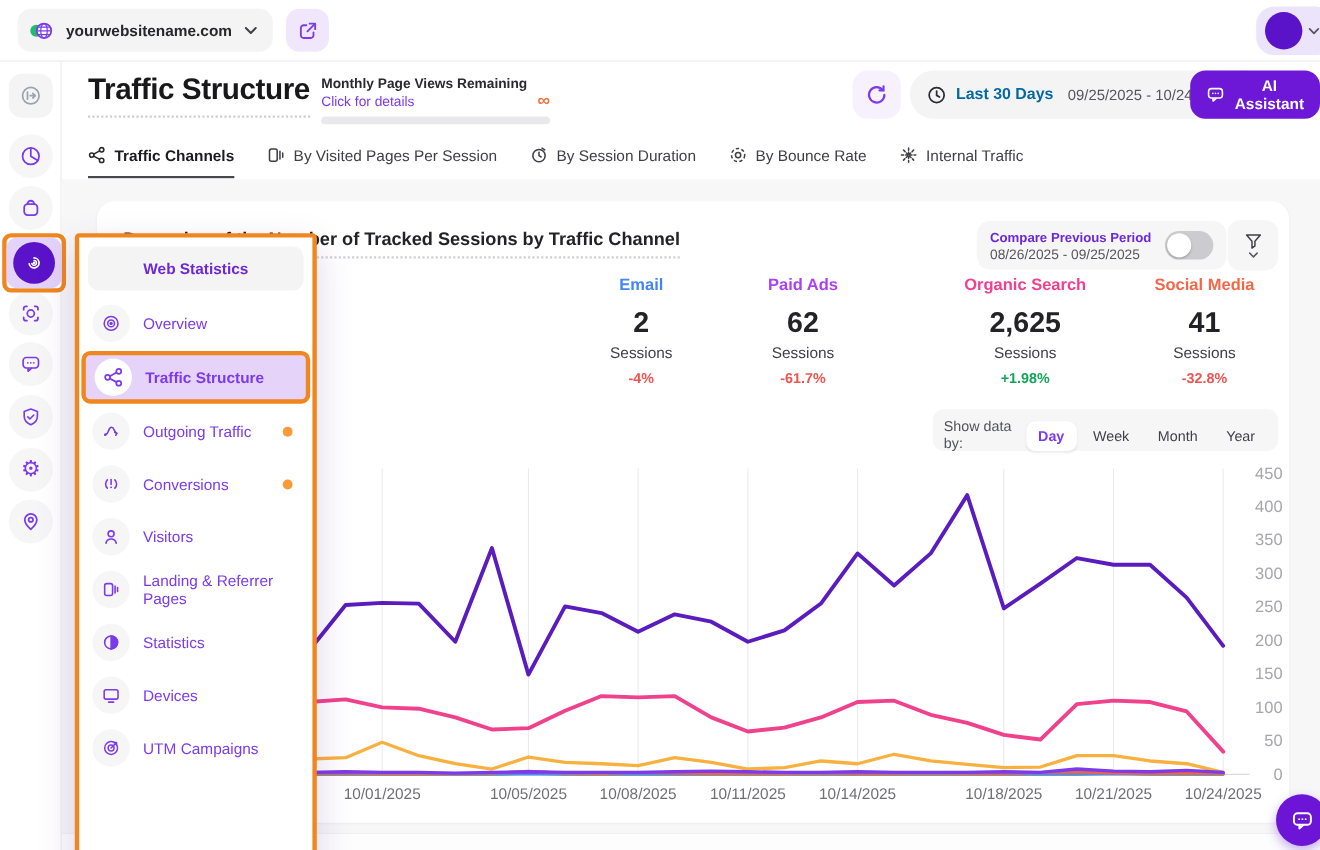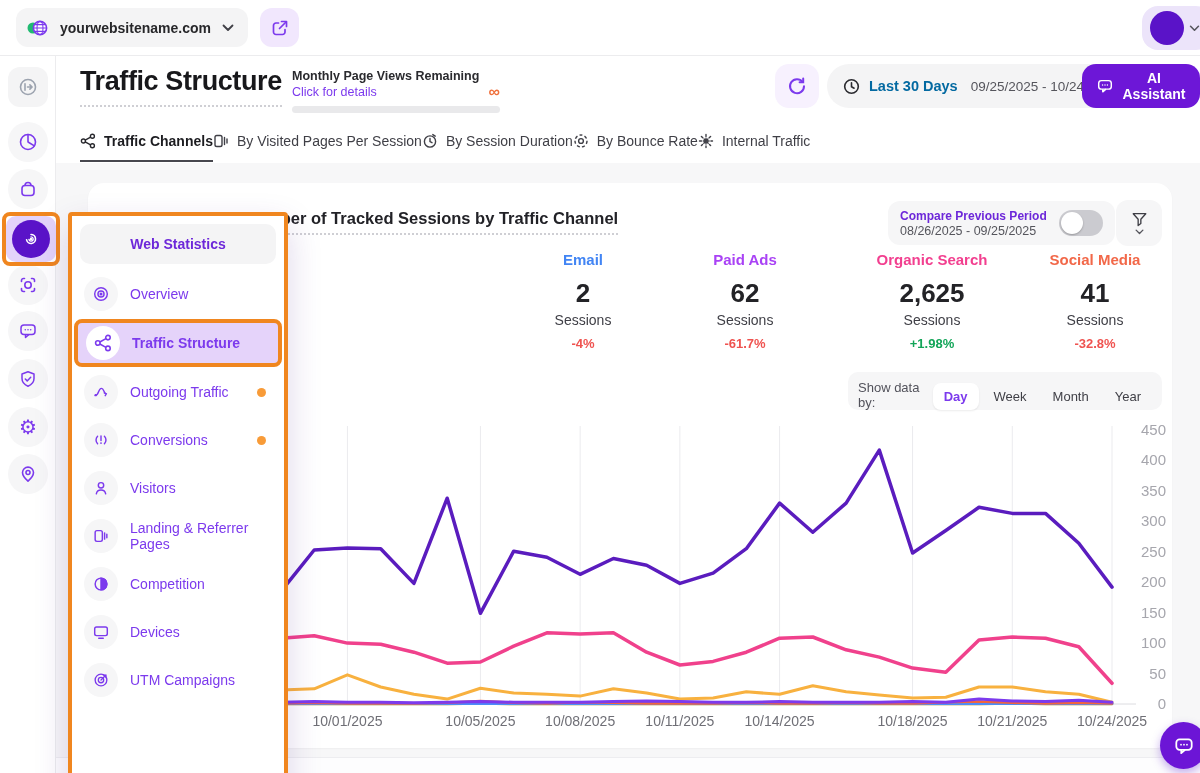--- a/index.html
+++ b/index.html
@@ -48,21 +48,21 @@
     background:#f7f1fe; border:none; display:flex; align-items:center; justify-content:center; cursor:pointer; z-index:5;}
   .date-pill { position:absolute; left:827px; top:64px; height:44px; border-radius:22px; background:#f4f4f5;
     display:inline-flex; align-items:center; gap:9px; padding:0 16px; cursor:pointer; z-index:5;}
   .dp-label { font-size:14.5px; font-weight:700; color:#0369a1; }
   .dp-range { font-size:13.5px; color:#55555c; margin-left:4px; }
   .ai-btn { position:absolute; left:1082px; top:64px; height:44px; border-radius:14px; background:#6d17d7;
     border:none; display:flex; align-items:center; gap:8px; padding:0 14px; color:#fff;
     font-size:14px; font-weight:700; cursor:pointer; z-index:5;}
 
   
-  .tabs { position:absolute; left:80px; top:122px; height:40px; display:flex; z-index:5;}
+  .tabs { position:absolute; left:80px; top:122px; height:40px; display:flex; gap:30px; z-index:5;}
   .tab { display:flex; align-items:center; gap:8px; font-size:14px; font-weight:500; color:#3f3f46;
     cursor:pointer; padding-bottom:2px; }
   .tab.active { color:#1c1c20; font-weight:700; border-bottom:2px solid #47474e; padding-bottom:0; }
 
   
   .content { position:absolute; top:163px; left:56px; right:0; bottom:0; background:#f7f7f8; }
   .card { position:absolute; left:32px; top:20px; width:1084px; height:565px; background:#fff;
     border-radius:16px; box-shadow:0 1px 2px rgba(0,0,0,.04); }
   .card-title { position:absolute; left:24px; top:26px; font-size:16.5px; font-weight:700; color:#222227; }
   .card-title span { display:inline-block; border-bottom:2px dotted #cfcfd4; padding-bottom:5px; }
@@ -73,21 +73,21 @@
   .toggle { width:44px; height:26px; border-radius:13px; background:#cbcbd0; position:relative; cursor:pointer; }
   .toggle .knob { position:absolute; left:2px; top:2px; width:22px; height:22px; border-radius:50%; background:#fff;
     box-shadow:0 1px 2px rgba(0,0,0,.25); }
   .filter-btn { position:absolute; left:1028px; top:17px; width:46px; height:46px; border-radius:12px;
     background:#f6f6f7; border:none; display:flex; flex-direction:column; align-items:center;
     justify-content:center; gap:1px; cursor:pointer; }
 
   
   .channel { position:absolute; top:68px; width:180px; text-align:center; }
   .channel:nth-of-type(1){ left:117px; } .channel:nth-of-type(2){ left:244px; }
-  .channel:nth-of-type(3){ left:405px; } .channel:nth-of-type(4){ left:567px; }
+  .channel:nth-of-type(3){ left:405px; } .channel:nth-of-type(4){ left:552px; }
   .channel:nth-of-type(5){ left:754px; } .channel:nth-of-type(6){ left:917px; }
   .ch-label { font-size:15px; font-weight:700; }
   .ch-value { font-size:26px; font-weight:700; color:#232327; margin:10px 0 3px; }
   .ch-unit { font-size:14px; color:#3f3f46; }
   .ch-change { font-size:13px; font-weight:700; margin-top:8px; }
 
   
   .showby { position:absolute; left:760px; top:189px; width:314px; height:38px; border-radius:10px;
     background:#f6f6f7; display:flex; align-items:flex-end; gap:4px; padding:0 10px; font-size:13px; }
   .sb-label { color:#52525b; margin-right:6px; }
@@ -520,21 +520,21 @@
       <span class="m-label">Landing &amp; Referrer Pages</span>
     </div>
 
     <div class="menu-item">
       <span class="m-ic">
         <svg width="18" height="18" viewBox="0 0 20 20" fill="none" stroke="#7c3aed" stroke-width="1.6">
           <circle cx="10" cy="10" r="6.5"></circle>
             <path d="M10 3.5a6.5 6.5 0 0 1 0 13z" fill="#7c3aed"></path>
         </svg>
       </span>
-      <span class="m-label">Competition</span>
+      <span class="m-label">Statistics</span>
     </div>
 
     <div class="menu-item">
       <span class="m-ic">
         <svg width="18" height="18" viewBox="0 0 20 20" fill="none" stroke="#7c3aed" stroke-width="1.6" stroke-linecap="round">
           <rect x="3" y="4.5" width="14" height="9.5" rx="2"></rect>
             <path d="M7.5 17h5"></path>
         </svg>
       </span>
       <span class="m-label">Devices</span>

